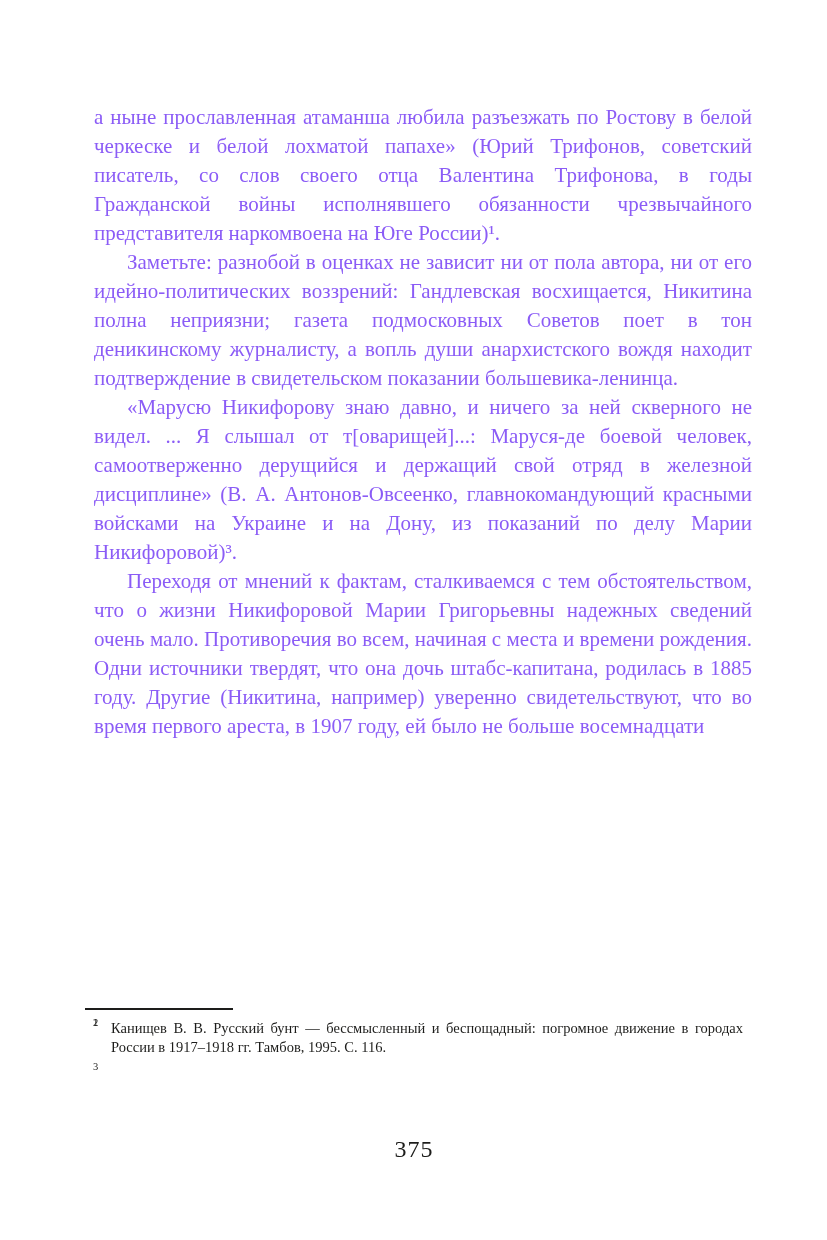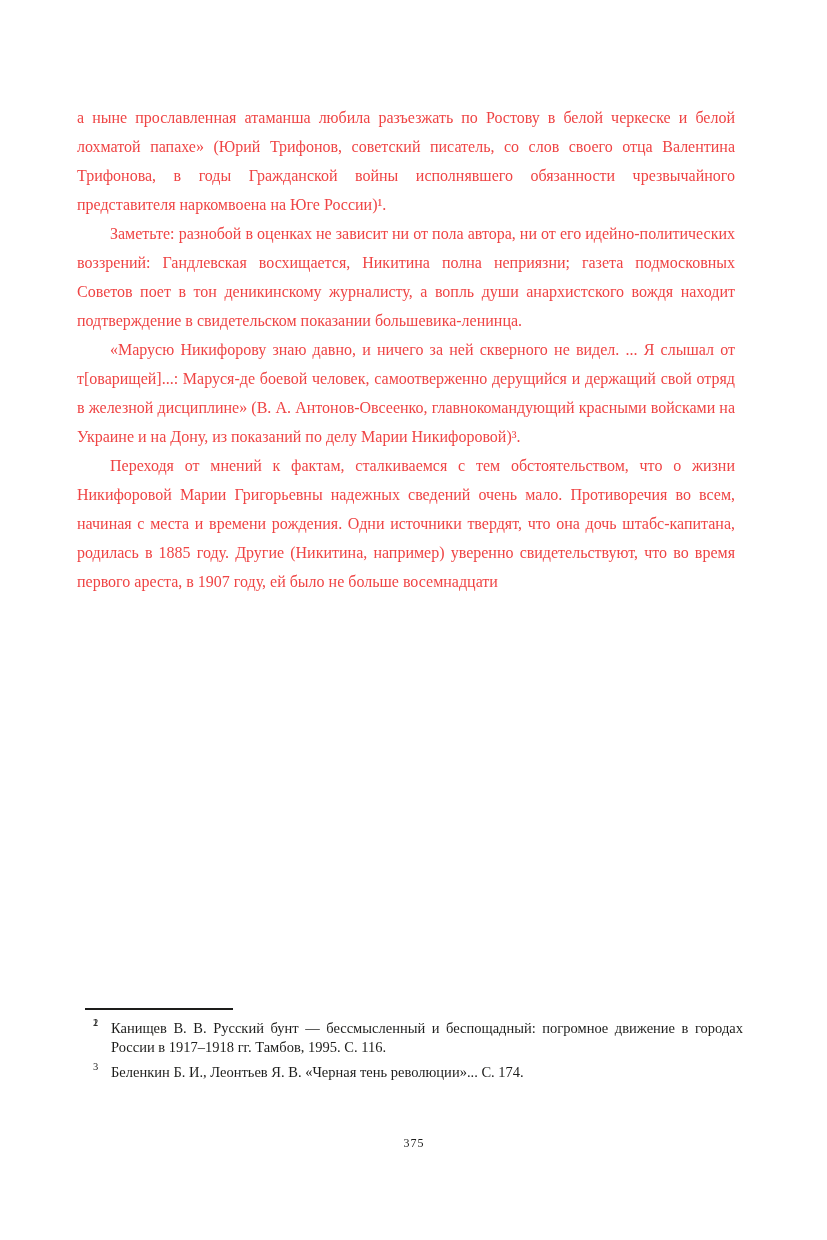--- a/index.html
+++ b/index.html
@@ -16,27 +16,27 @@
     font-family: "Liberation Serif", "DejaVu Serif", serif;
     color: #1d1d1b;
   }
   .page {
     position: absolute;
     inset: 0;
     background: #ffffff;
   }
   .text-block {
     position: absolute;
-    left: 77px;
+    left: 94px;
     top: 103px;
     width: 658px;
-    font-size: 16px;
+    font-size: 21px;
     line-height: 29px;
     text-align: justify;
-    color: #ef4444;
+    color: #8b5cf6;
   }
   .para {
     margin: 0;
     text-indent: 33px;
   }
   .para.continuation {
     text-indent: 0;
   }
   .footnotes {
     position: absolute;
@@ -65,21 +65,21 @@
     top: -1px;
     font-size: 10.5px;
     line-height: 1;
   }
   .page-number {
     position: absolute;
     left: 85px;
     top: 1136px;
     width: 658px;
     text-align: center;
-    font-size: 12px;
+    font-size: 24px;
     letter-spacing: 1px;
     color: #1d1d1b;
   }
 </style>
 </head>
 <body>
 
 <div class="page">
 
   <div class="text-block">
@@ -96,19 +96,18 @@
       <span class="fn-marker">1</span>
     </div>
 
     <div class="footnote">
       <span class="fn-marker">2</span>
       <span class="fn-text">Канищев В. В. Русский бунт — бессмысленный и беспощадный: погромное движение в городах России в 1917–1918 гг. Тамбов, 1995. С. 116.</span>
     </div>
 
     <div class="footnote">
       <span class="fn-marker">3</span>
-      <span class="fn-text">Беленкин Б. И., Леонтьев Я. В. «Черная тень революции»... С. 174.</span>
     </div>
   </div>
 
   <div class="page-number">375</div>
 
 </div>
 
 </body></html>

